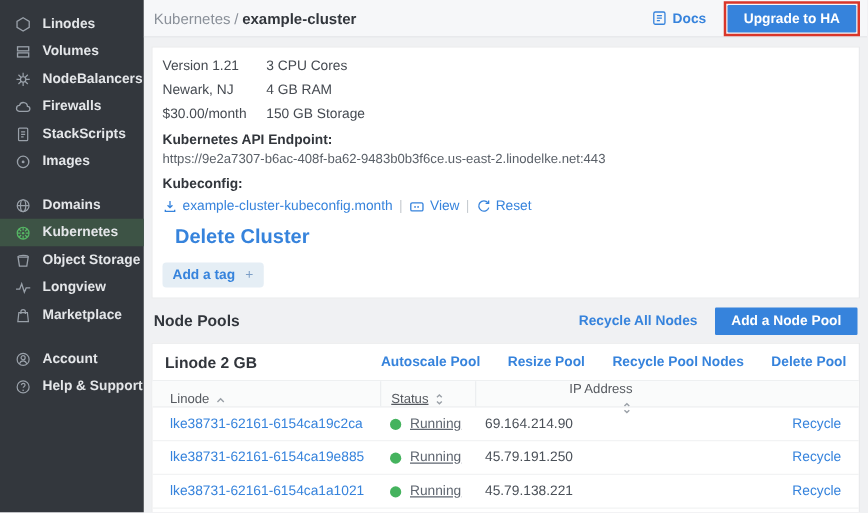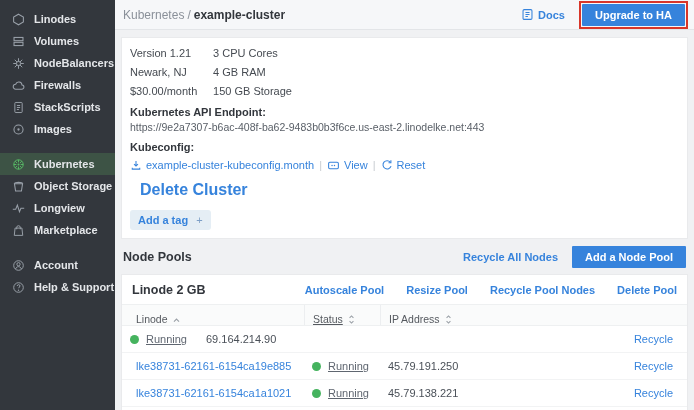--- a/index.html
+++ b/index.html
@@ -51,21 +51,21 @@
   .link-plain { color:var(--accent_blue); font-weight:bold; font-size:11px; text-decoration:none; cursor:pointer; }
 
   .pool-head { display:flex; align-items:center; height:30px; padding:0 10px 0 10px; border-bottom:1px solid #eef0f1; }
   .pool-name { font-weight:bold; font-size:12.5px; }
   .pool-actions { margin-left:auto; display:flex; gap:22px; }
 
   .thead { display:flex; align-items:center; height:21px; background:#fafbfb; color:#55595f; font-size:10.5px; border-bottom:1px solid #eef0f1; }
   .th { display:flex; align-items:flex-end; gap:4px; height:100%; cursor:pointer; }
   .c1 { width:182px; padding-left:14px; }
   .c2 { width:76px;text-decoration:underline; }
-  .c3 { width:126px; }
+  .c3 { width:126px;flex-direction:column; }
   .c4 { flex:1; text-align:right; padding-right:14px; }
   .thead .c2, .thead .c3, .thead .c4 { border-left:1px solid #eceef0; }
   .thead .c2, .thead .c3 { padding-left:8px; }
   .sort-ic { color:#9aa0a7; }
 
   .trow { display:flex; align-items:center; height:27px; border-bottom:1px solid #f2f3f4; }
   .trow a { color:var(--accent_blue); text-decoration:none; cursor:pointer; }
   .c2.cell, .c3.cell { padding-left:8px; }
   .status-cell { display:flex; align-items:center; color:#5f6670; }
   .dot { width:9px; height:9px; border-radius:50%; background:var(--status_green); margin-right:7px; flex:none; }
@@ -124,20 +124,30 @@
         <svg width="13" height="13" viewBox="0 0 16 16" fill="none" stroke="currentColor" stroke-width="1.3">
           <circle cx="8" cy="8" r="5.6"></circle>
           <circle cx="8" cy="8" r="1.4" fill="currentColor" stroke="none"></circle>
         </svg>
       </span>
     <span>Images</span>
   </div>
 
   <div class="nav-gap"></div>
 
+  <div class="nav-item">
+    <span class="nicon">
+        <svg width="13" height="13" viewBox="0 0 16 16" fill="none" stroke="currentColor" stroke-width="1.2">
+          <circle cx="8" cy="8" r="5.8"></circle>
+          <ellipse cx="8" cy="8" rx="2.6" ry="5.8"></ellipse>
+          <path d="M2.3 8h11.4"></path>
+        </svg>
+      </span>
+    <span>Domains</span>
+  </div>
   <div class="nav-item active">
     <span class="nicon">
         <svg width="13" height="13" viewBox="0 0 16 16" fill="none" stroke="currentColor" stroke-width="1.2">
           <circle cx="8" cy="8" r="5.8"></circle>
           <circle cx="8" cy="8" r="1.2" fill="currentColor" stroke="none"></circle>
           <path d="M8 2.2v3.2M8 10.6v3.2M2.2 8h3.2M10.6 8h3.2M3.9 3.9l2.2 2.2M12.1 3.9L9.9 6.1M3.9 12.1l2.2-2.2M12.1 12.1L9.9 9.9"></path>
         </svg>
       </span>
     <span>Kubernetes</span>
   </div>
@@ -315,20 +325,21 @@
           <span class="sort-ic">
               <svg width="9" height="11" viewBox="0 0 16 20" fill="none" stroke="currentColor" stroke-width="2">
                 <path d="M4.5 7L8 3.5 11.5 7M4.5 13L8 16.5 11.5 13"></path>
               </svg>
             </span>
         </div>
         <div class="c4"></div>
       </div>
 
       <div class="trow">
+        <div class="c1"><a>lke38731-62161-6154ca19c2ca</a></div>
         <div class="c2 cell status-cell">
             <span class="dot"></span>
             <span>Running</span>
           </div>
         <div class="c3 cell ip-cell">69.164.214.90</div>
         <div class="c4"><a>Recycle</a></div>
       </div>
       <div class="trow">
         <div class="c1"><a>lke38731-62161-6154ca19e885</a></div>
         <div class="c2 cell status-cell">

